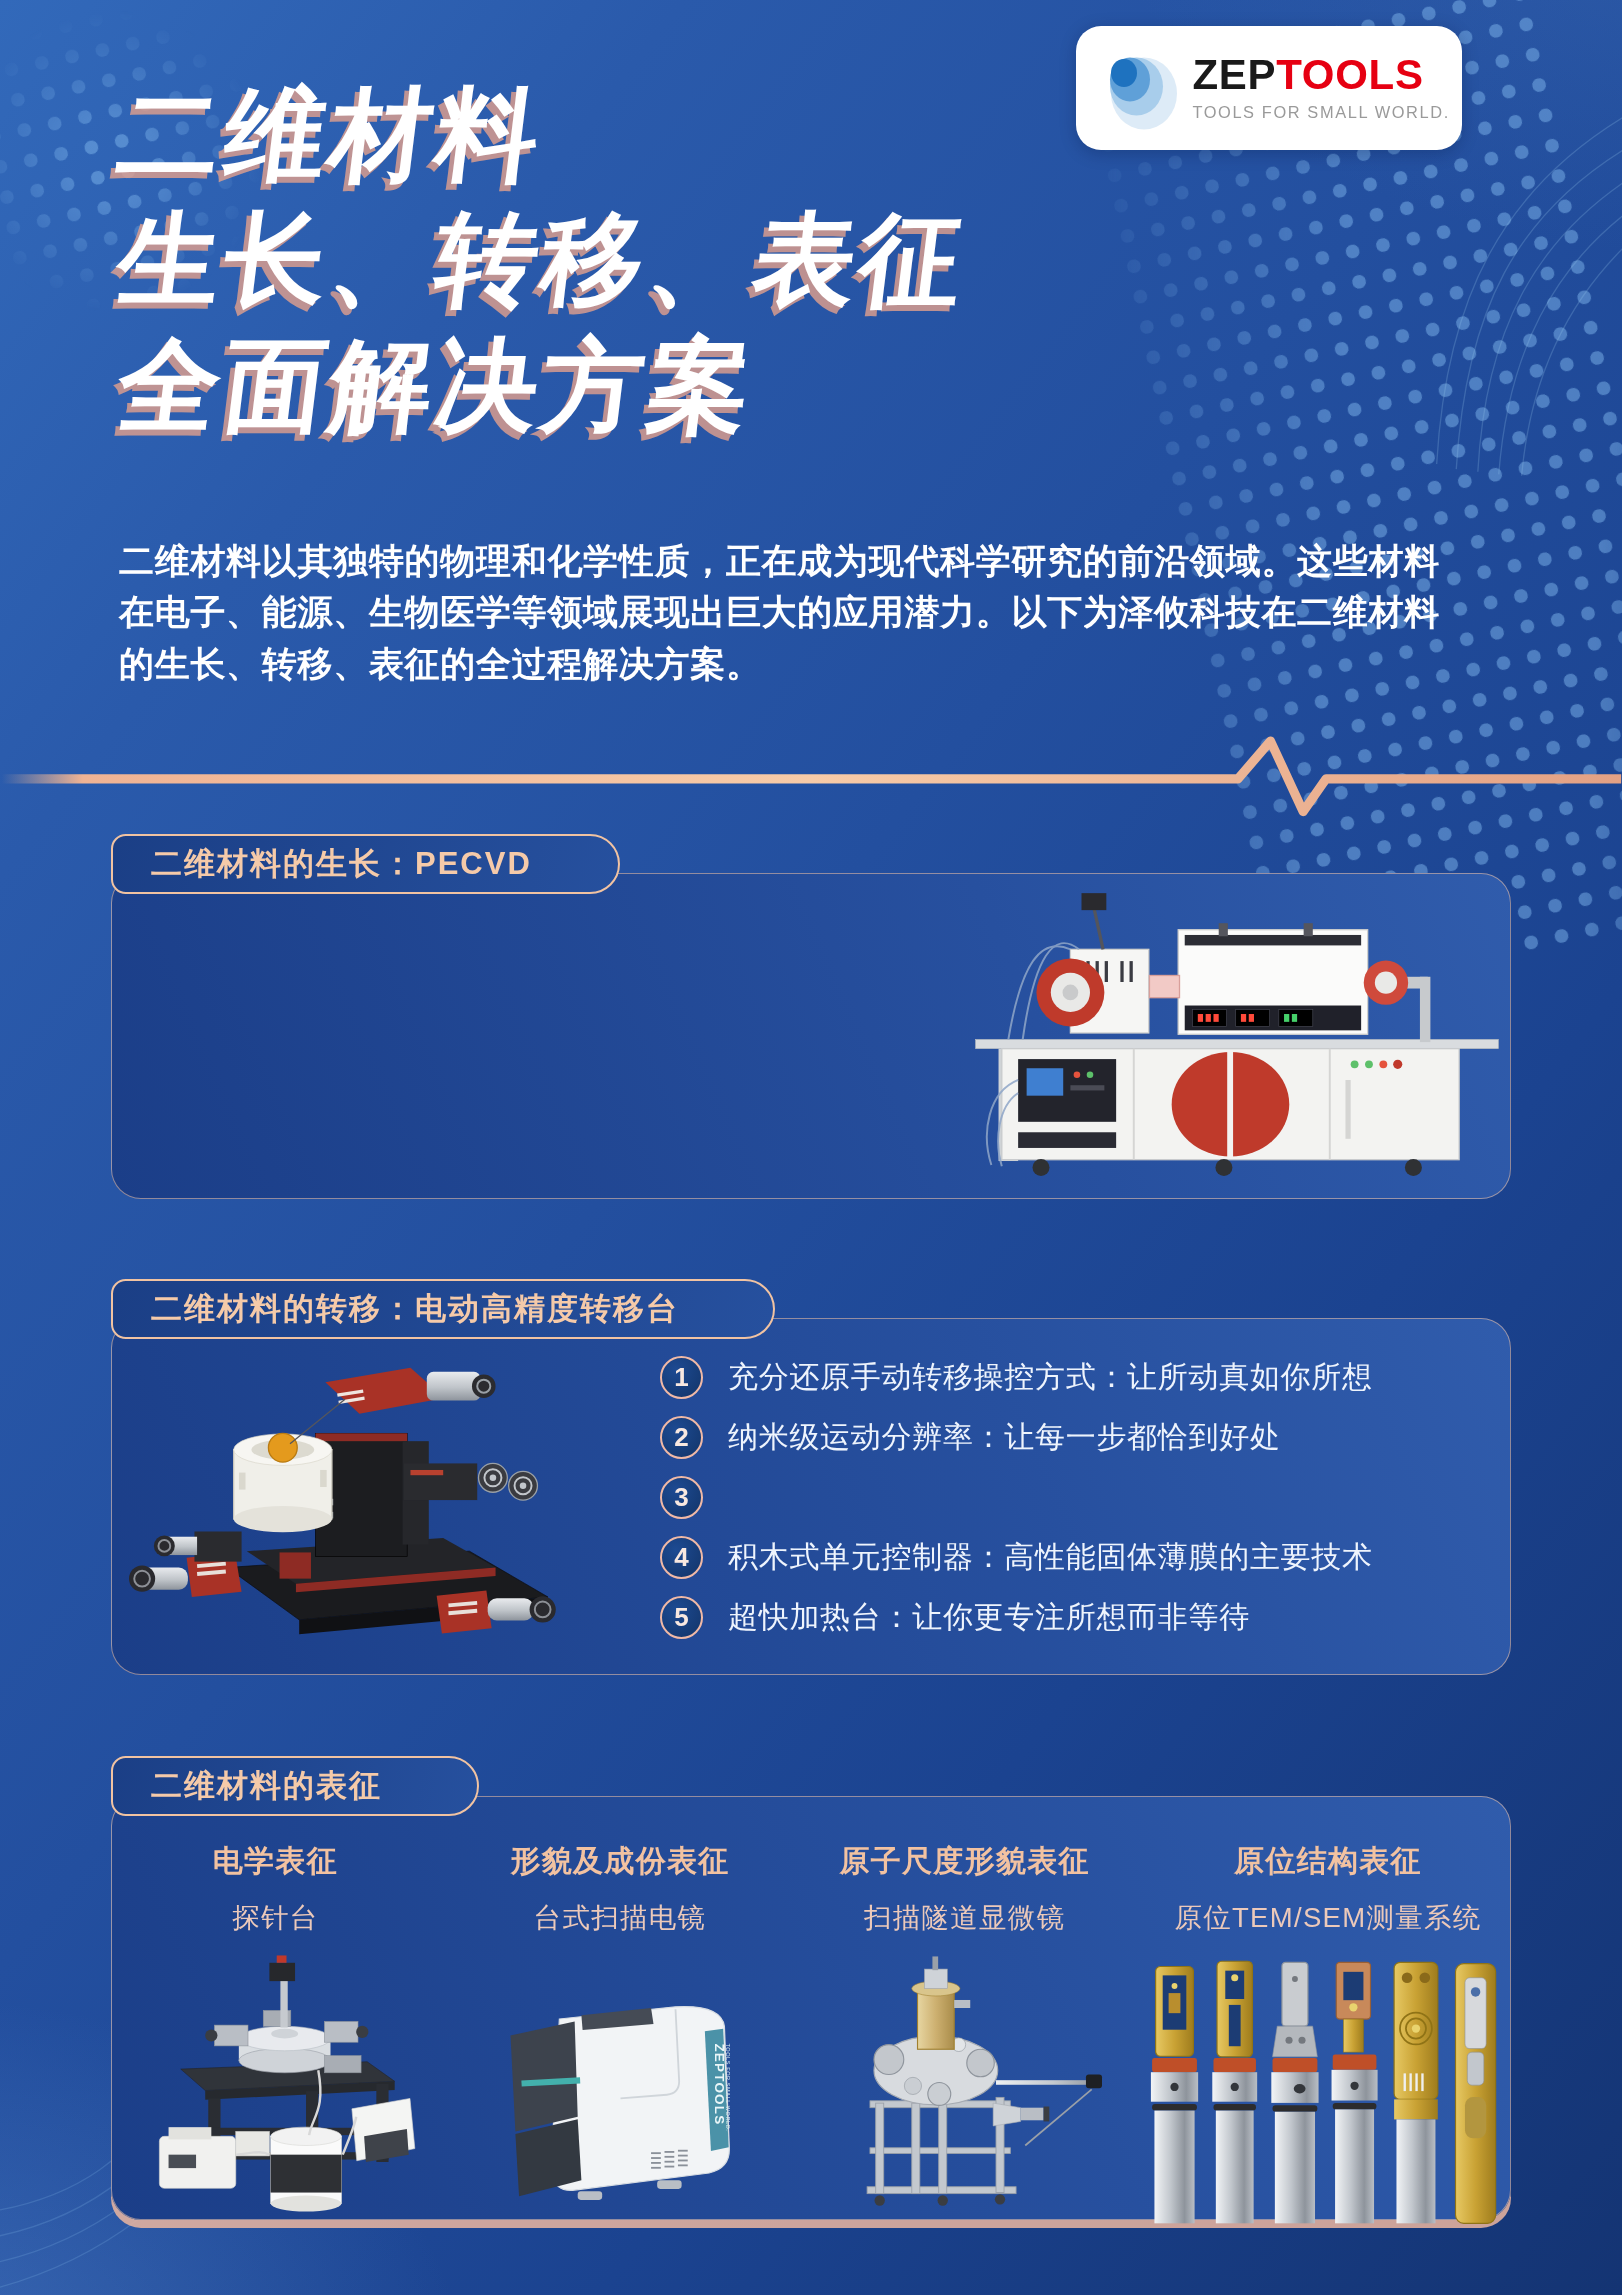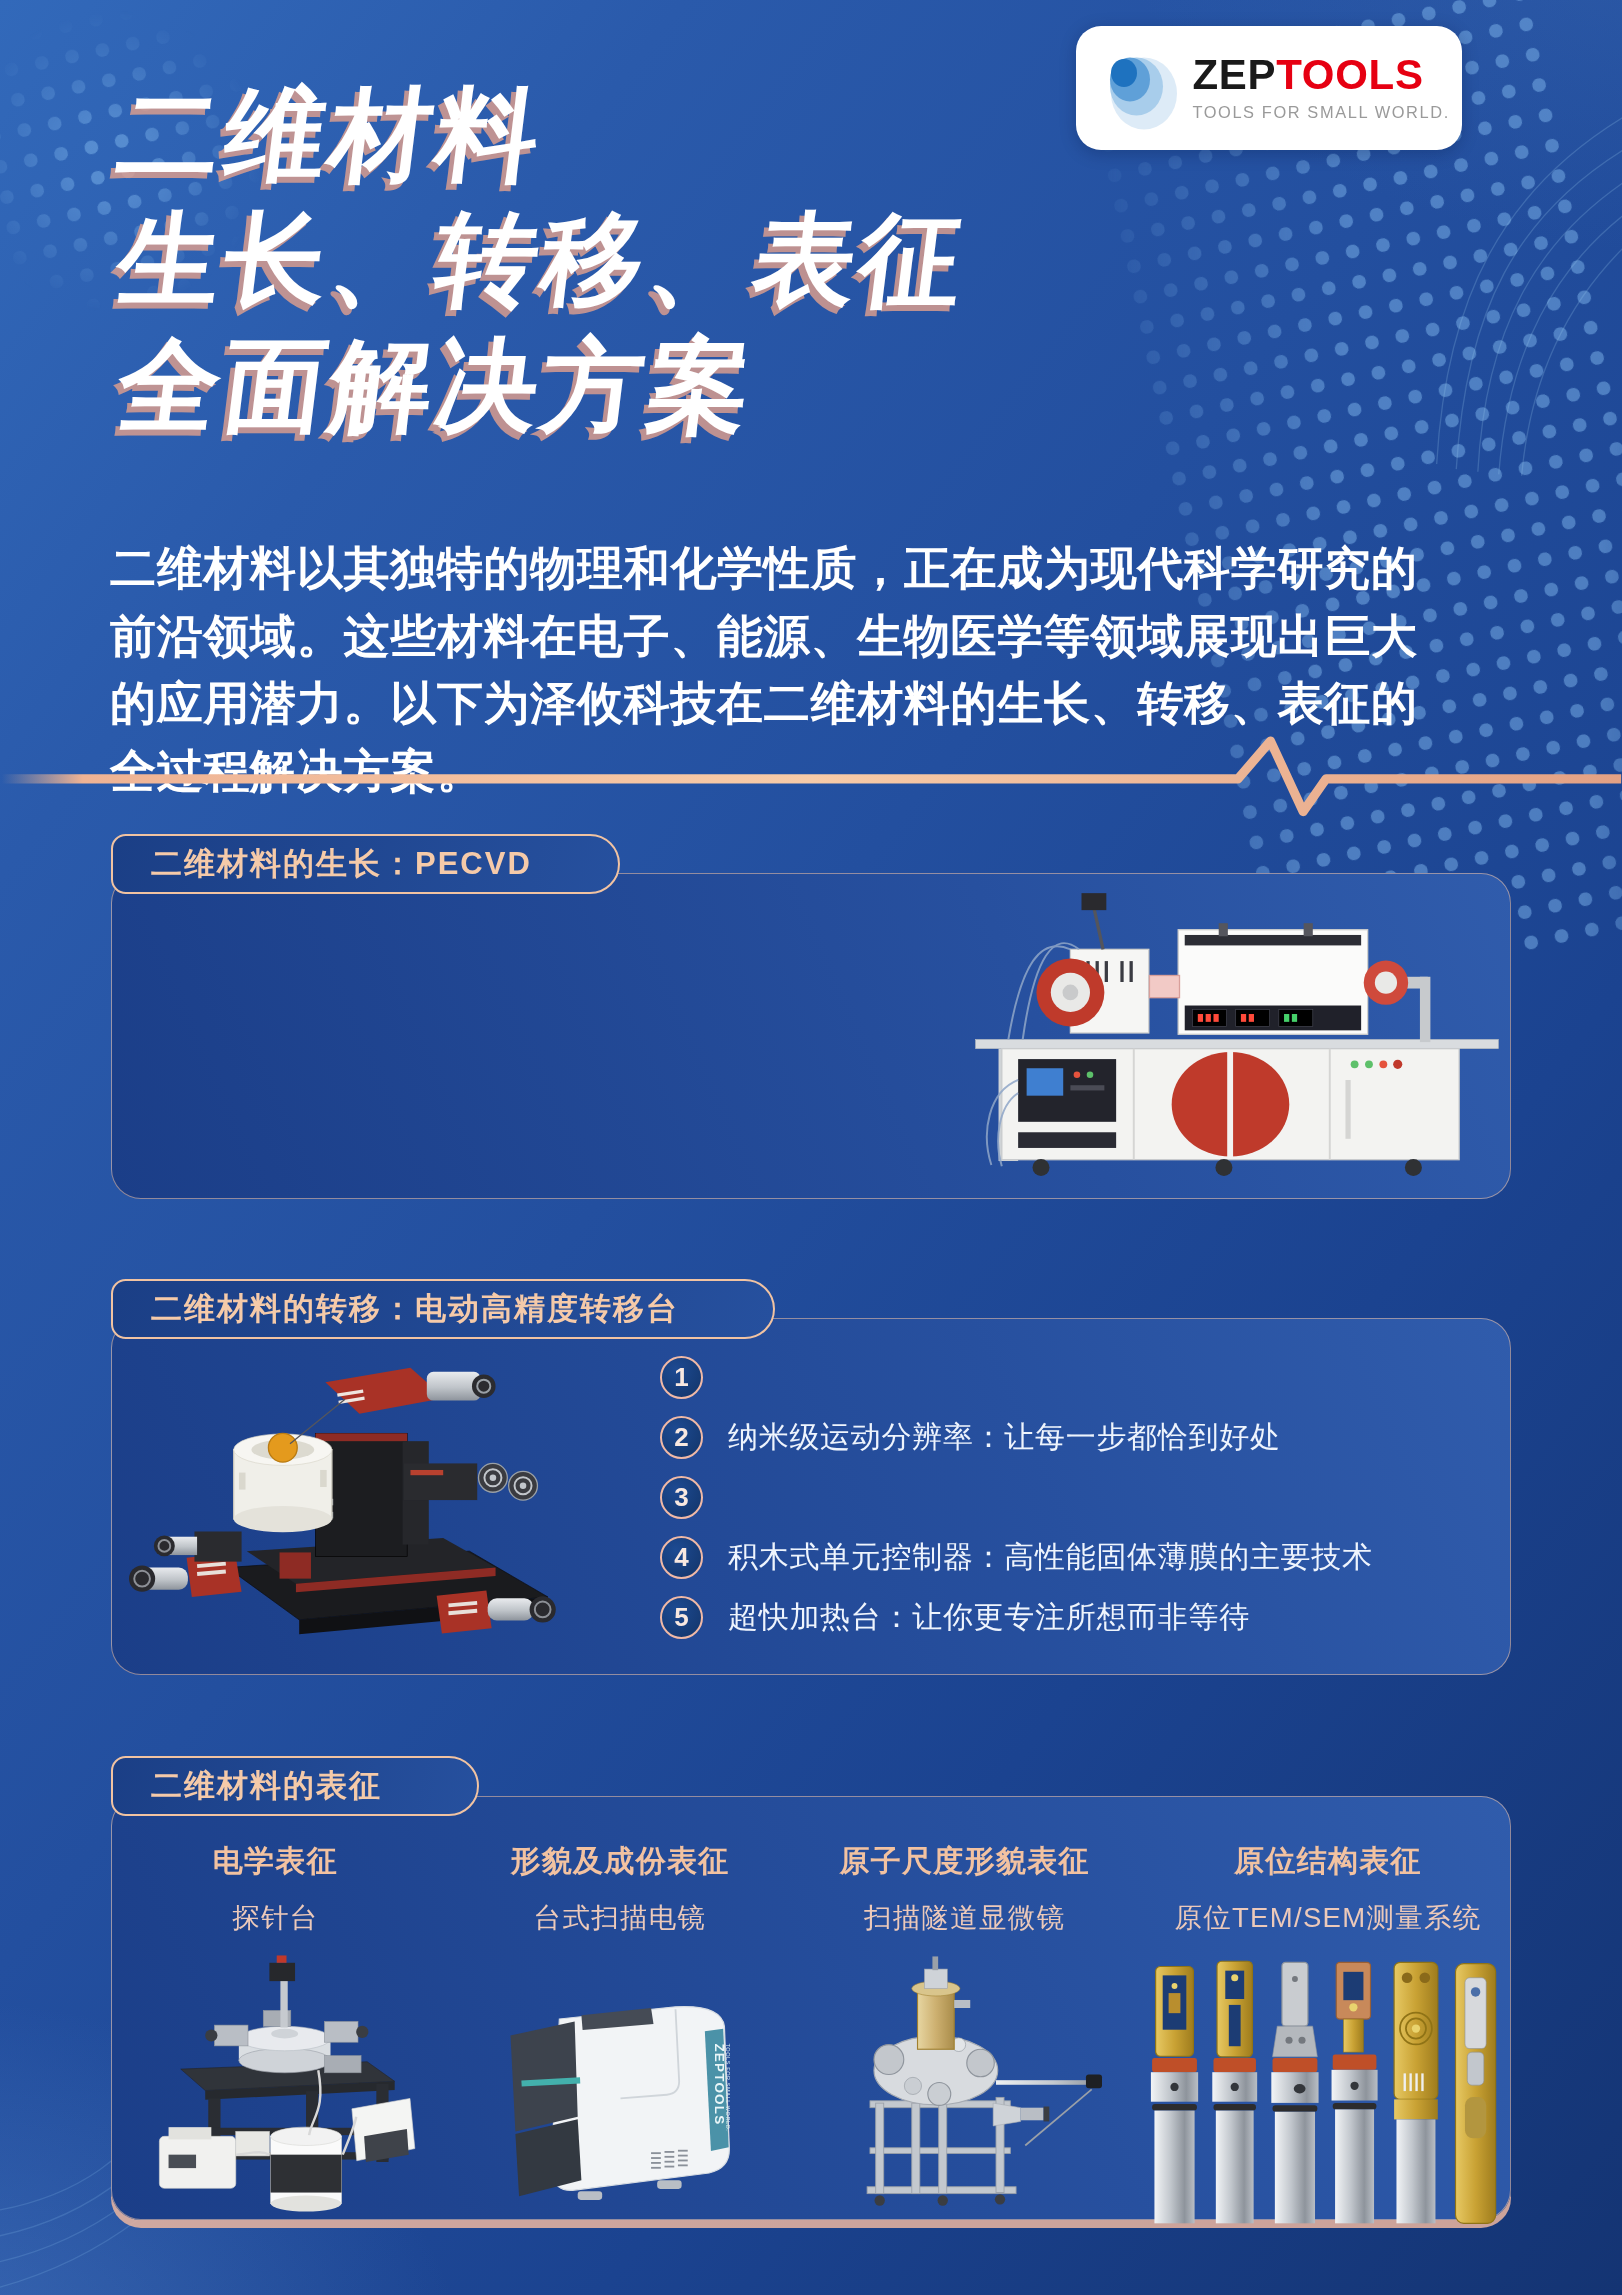--- a/index.html
+++ b/index.html
@@ -29,22 +29,22 @@
   .logo-mark{width:80px;height:92px;flex:0 0 auto;}
   .logo-word{font-size:42px;font-weight:900;letter-spacing:0.7px;line-height:1;}
   .logo-word .z-black{color:#1a1a1a;}
   .logo-word .z-red{color:#e60012;}
   .logo-tag{margin-top:6.5px;font-size:16.4px;color:#9a9a9a;letter-spacing:1.6px;}
   
   .hero-title{position:absolute;left:111px;top:73px;color:#fff;font-weight:900;
     font-size:102px;line-height:1.23;letter-spacing:3.9px;
     text-shadow:-4.6px 5.9px 0 rgba(228,160,140,.8);}
   .hero-title .tline{transform:skewX(-7deg);transform-origin:left bottom;}
-  .hero-intro{position:absolute;left:110px;top:535px;width:1348px;color:#ffffff;
-    font-size:46px;line-height:1.47;font-weight:600;letter-spacing:0.7px;}
+  .hero-intro{position:absolute;left:119px;top:535px;width:1348px;color:#ffffff;
+    font-size:35px;line-height:1.47;font-weight:600;letter-spacing:0.7px;}
   
   .divider{position:absolute;left:0;top:728px;width:1623px;height:111px;}
   
   .pill{position:absolute;left:111px;height:60px;display:flex;align-items:center;
     padding:0 0 0 38px;box-sizing:border-box;
     background:linear-gradient(100deg,#1b3f86,#26509e);
     border:2px solid #f1c3a2;border-radius:18.3px 37px 37px 18.3px;
     color:#f5caa9;font-size:31px;font-weight:700;letter-spacing:2px;z-index:3;margin-top:21px;}
   .pill-growth{top:813px;width:509px;}
   .pill-transfer{top:1258px;width:664px;}
@@ -293,20 +293,21 @@
       <rect x="56" y="308" width="48" height="28" fill="url(#sil2)"></rect>
       <circle cx="54" cy="322" r="16" fill="#2a2a2e"></circle>
         <circle cx="54" cy="322" r="9" fill="none" stroke="#8d9096" stroke-width="3"></circle>
       <rect x="230" y="332" width="48" height="40" fill="#8e2b24"></rect>
     </svg>
   </div>
 
   <div class="t-list">
     <div class="t-item">
       <div class="t-num">1</div>
+      <div class="t-text">充分还原手动转移操控方式：让所动真如你所想</div>
     </div>
     <div class="t-item">
       <div class="t-num">2</div>
       <div class="t-text">纳米级运动分辨率：让每一步都恰到好处</div>
     </div>
     <div class="t-item">
       <div class="t-num">3</div>
     </div>
     <div class="t-item">
       <div class="t-num">4</div>

